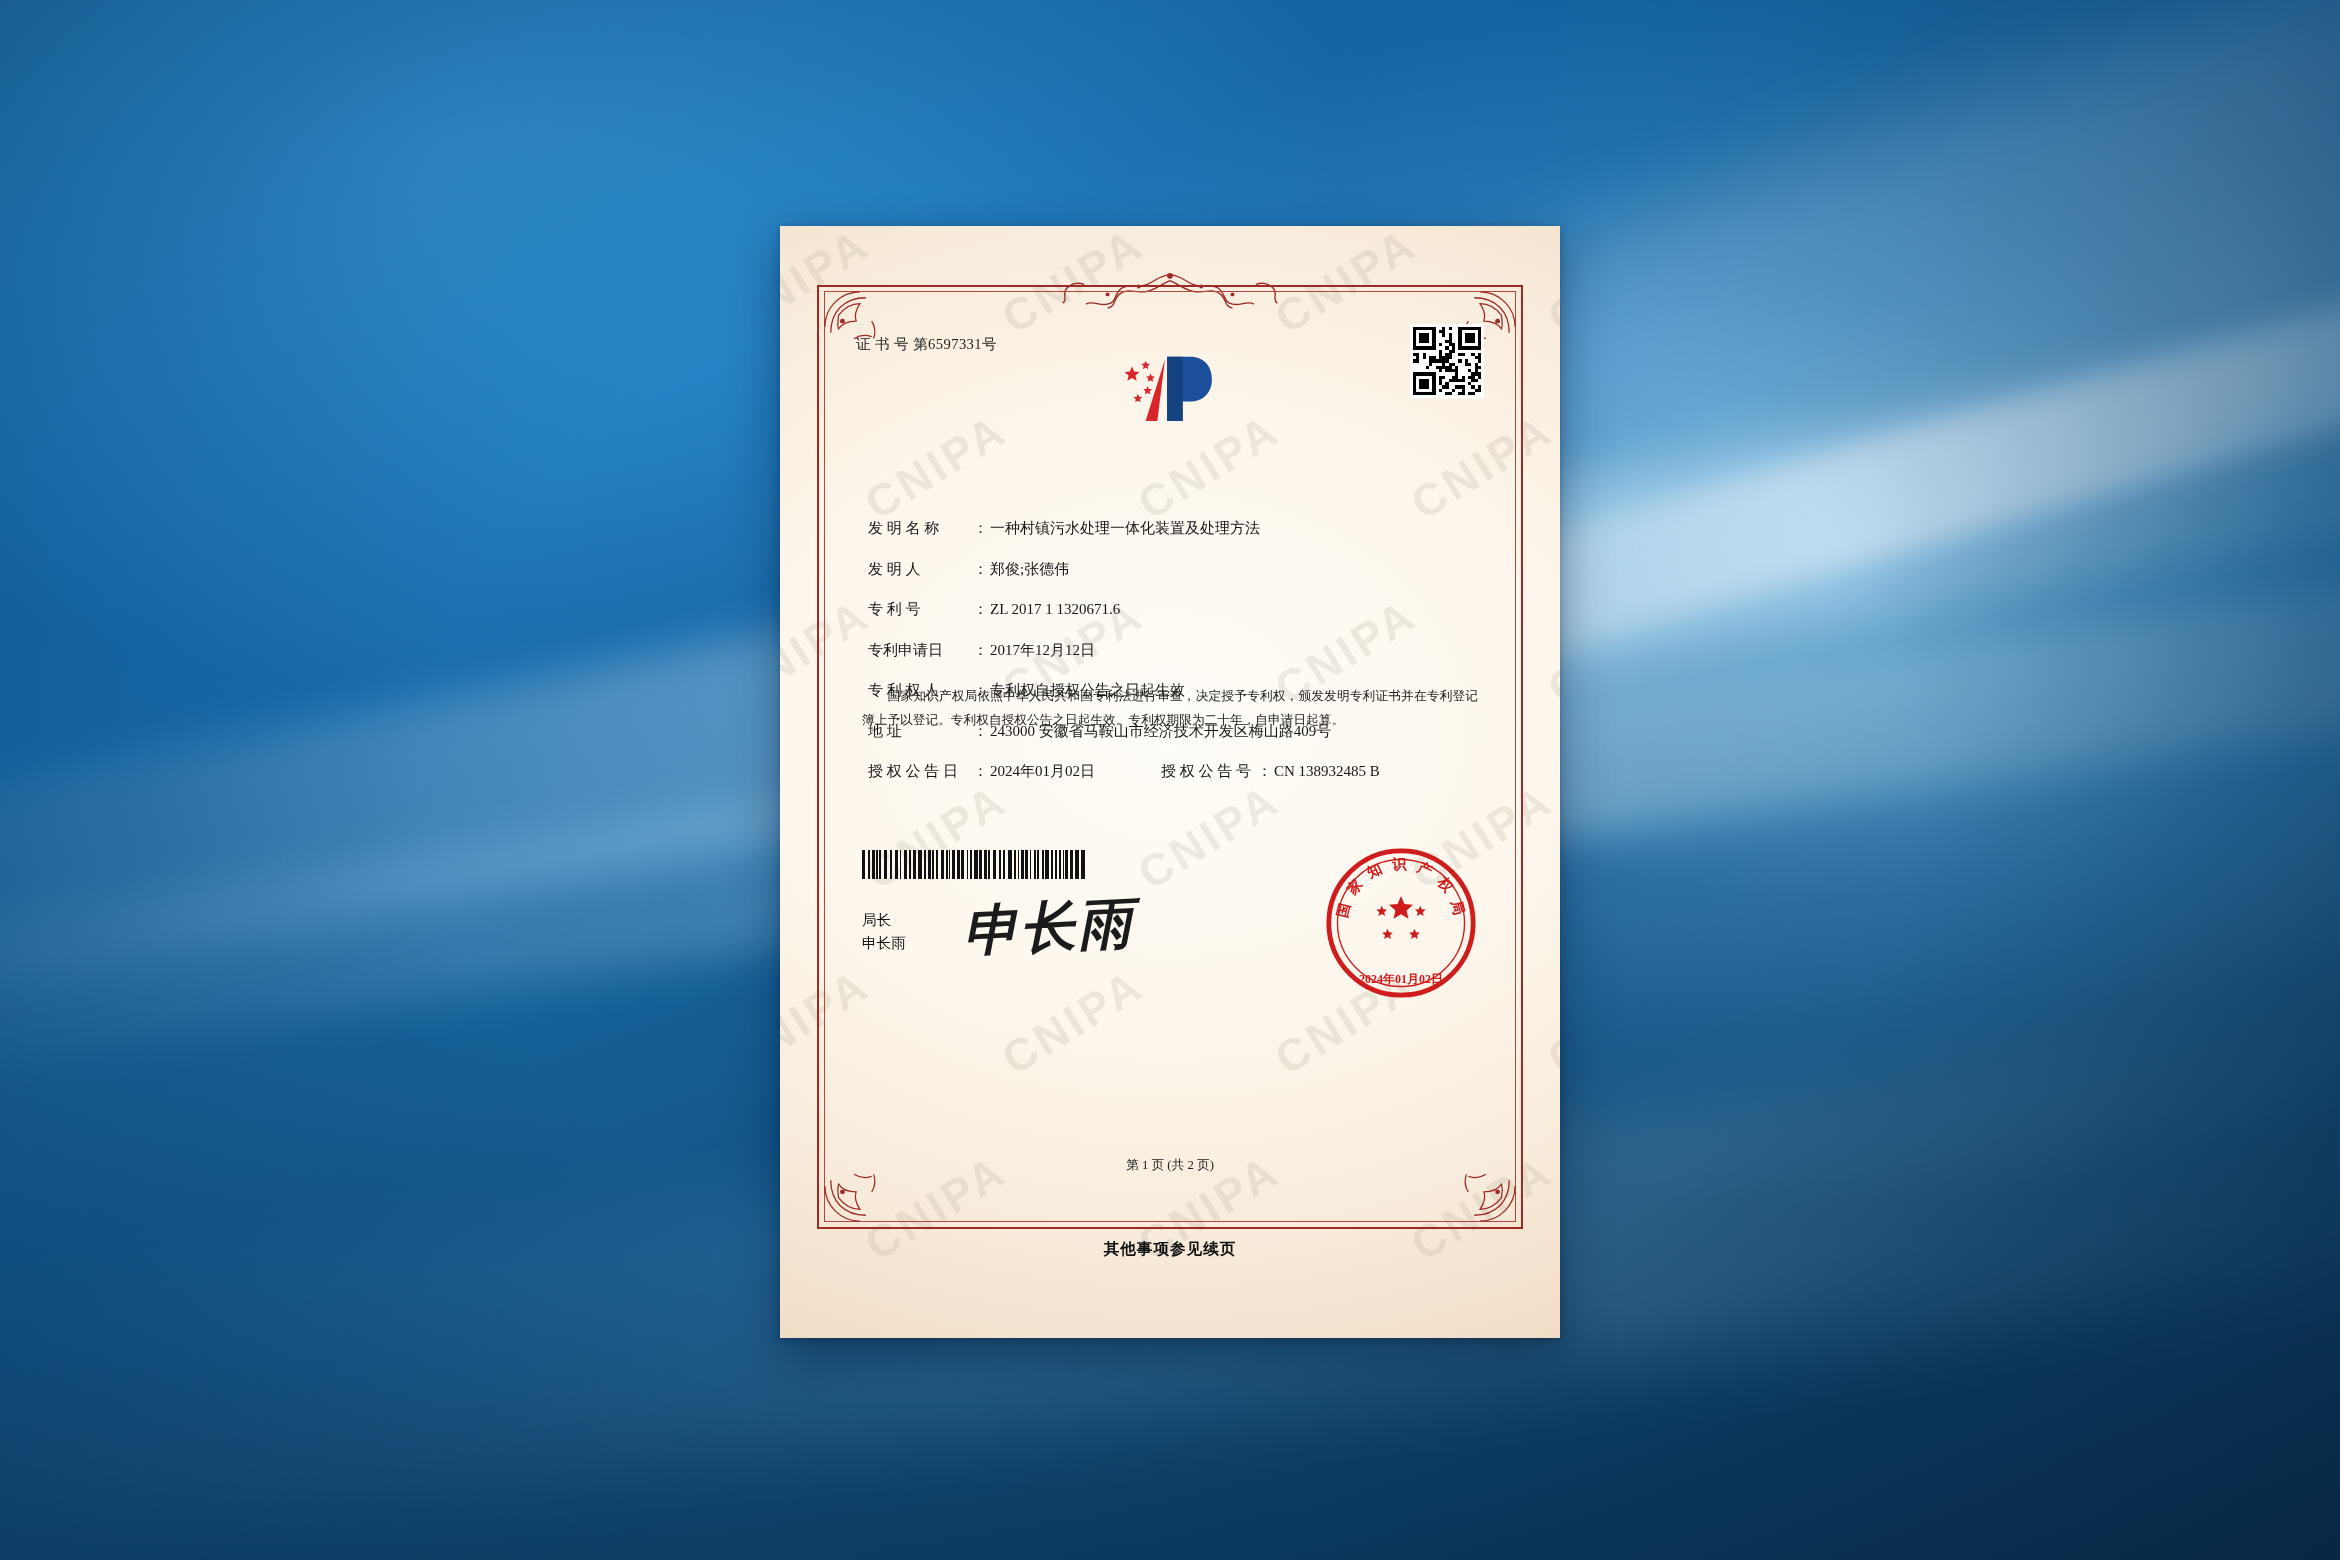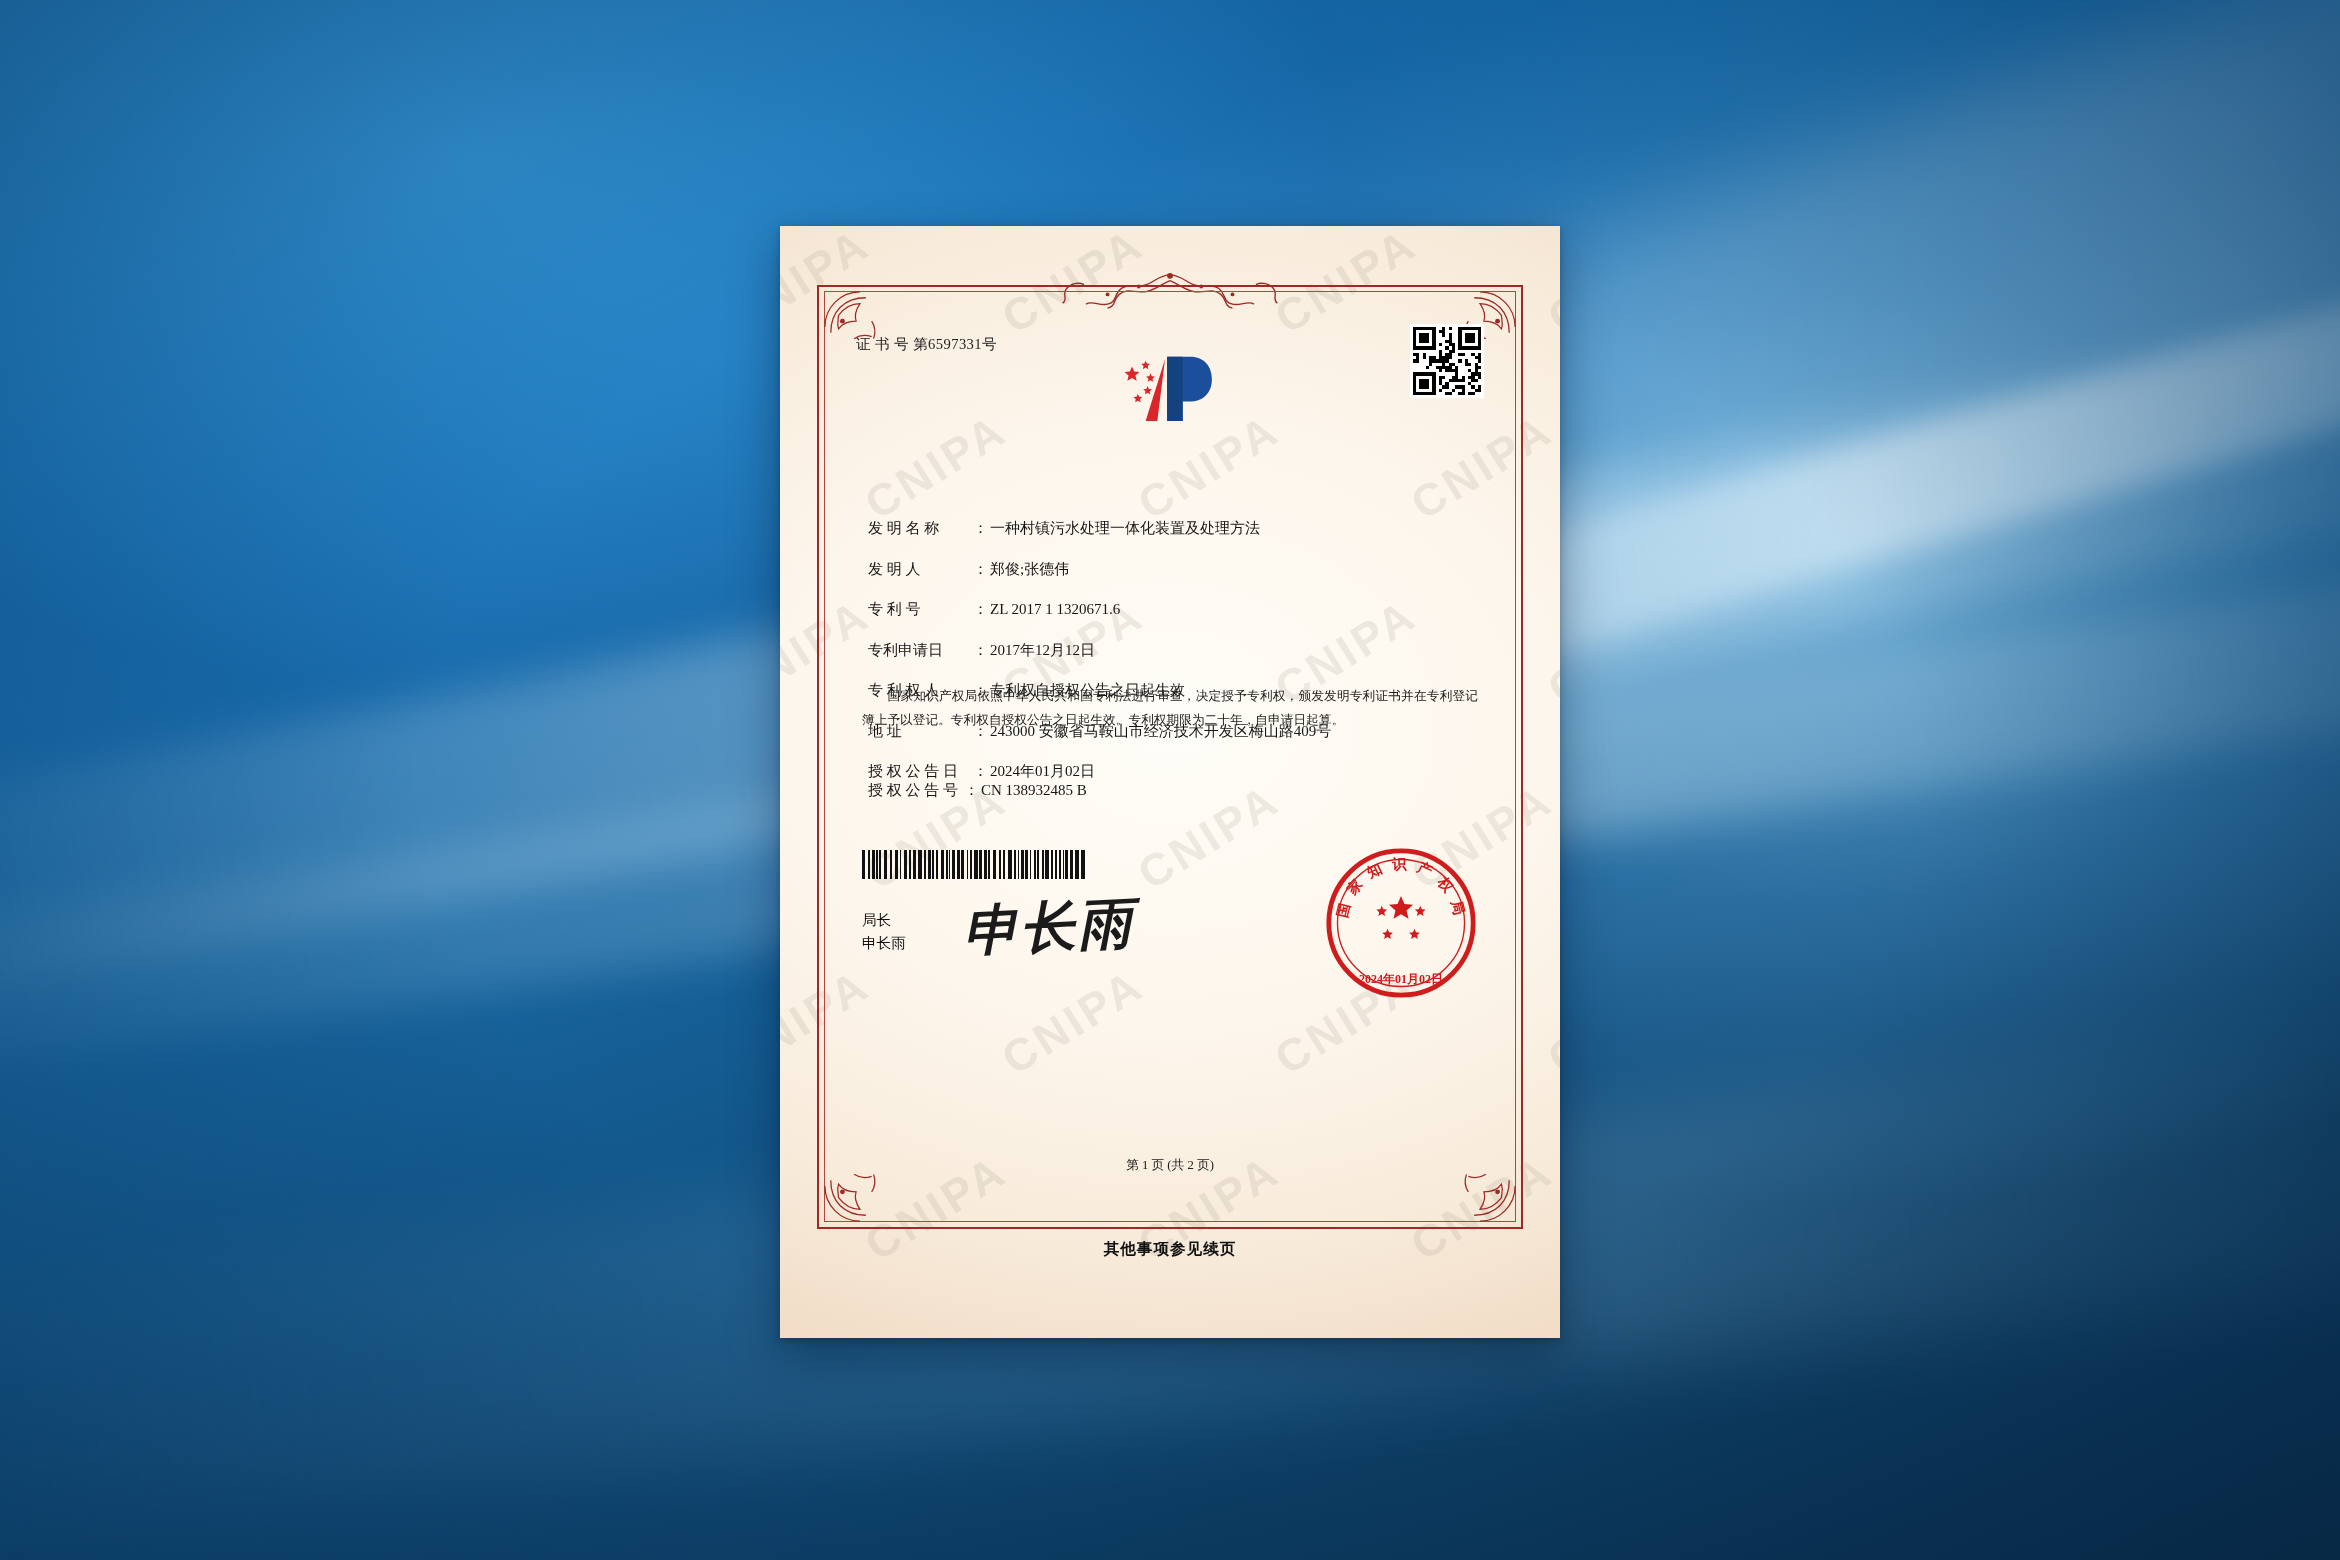--- a/index.html
+++ b/index.html
@@ -192,21 +192,21 @@
     flex: none;
     display: flex;
     justify-content: space-between;
     letter-spacing: 0;
     margin-left: 6px;
   }
   .f-label.plain { display: block; }
   .f-colon { margin: 0 2px 0 0; }
   .f-value { flex: 1; }
 
-  .row-split { display: flex; align-items: baseline; flex-direction: column; }
+  .row-split { display: flex; align-items: baseline; }
   .row-split .half-a { width: 293px; flex: none; display: flex; align-items: baseline; }
   .row-split .half-b { display: flex; align-items: baseline; }
   .row-split .half-b .f-label { width: 96px; }
 
   .para {
     position: absolute;
     left: 82px;
     right: 82px;
     font-size: 12.7px;
     line-height: 1.85;

